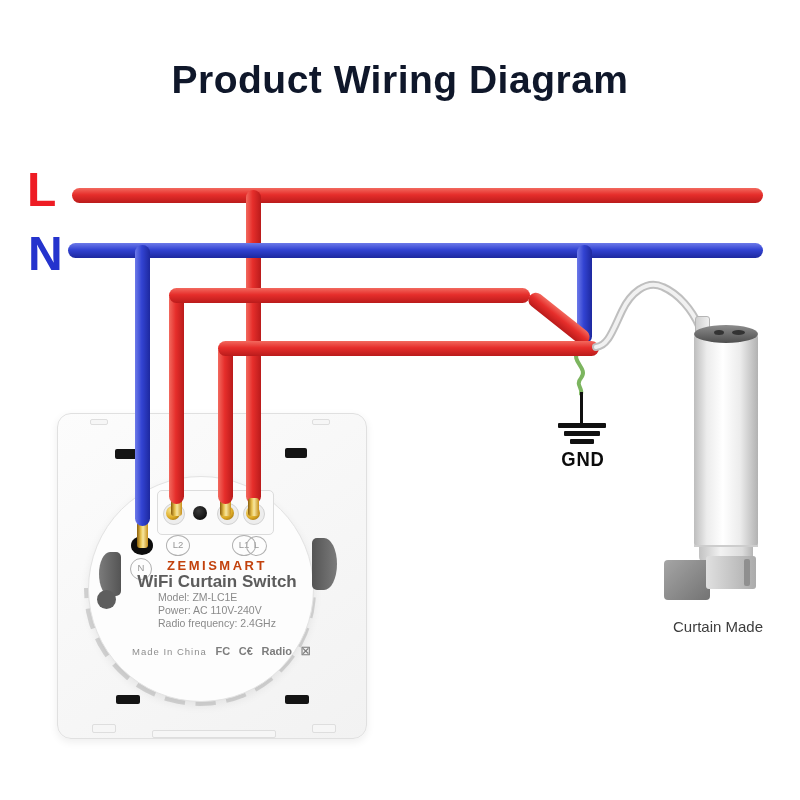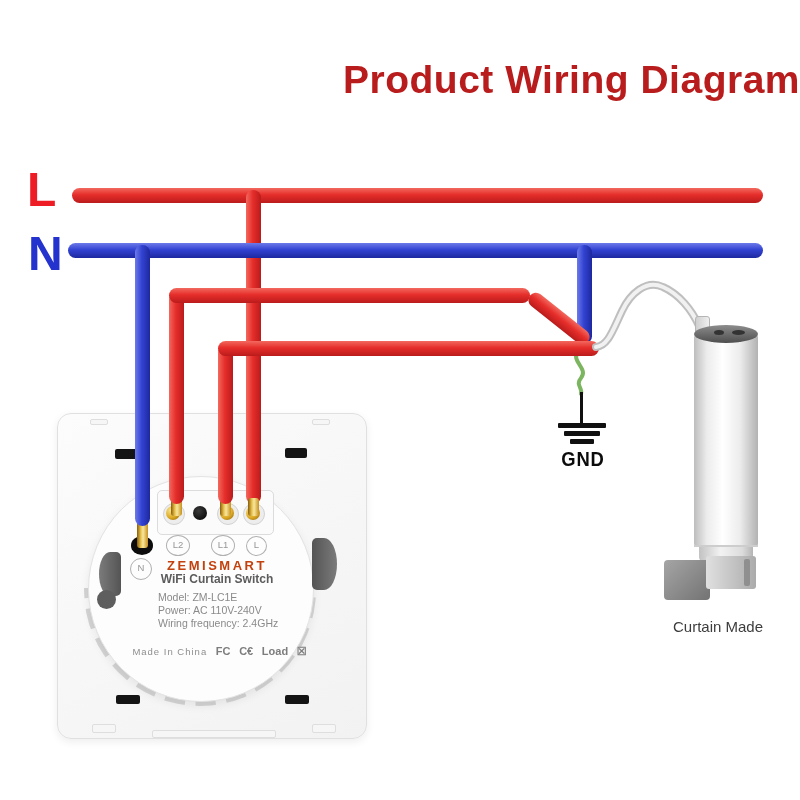--- a/index.html
+++ b/index.html
@@ -1,22 +1,22 @@
 <!DOCTYPE html>
 <html><head>
 <meta charset="utf-8">
 <style>
   html,body{margin:0;padding:0;background:#ffffff;}
   .stage{position:relative;width:800px;height:800px;background:#ffffff;overflow:hidden;
          font-family:"Liberation Sans",sans-serif;}
   .abs{position:absolute;}
 
   
-  .title{left:0;top:58px;width:800px;text-align:right;font-size:39px;font-weight:700;
-         color:#b91c1c;letter-spacing:.5px;z-index:2;}
+  .title{left:0;top:58px;width:800px;text-align:center;font-size:39px;font-weight:700;
+         color:#0f172a;letter-spacing:.5px;z-index:2;}
   .big-label{font-size:48px;font-weight:700;line-height:1;z-index:6;}
   .live-label{left:27px;top:166px;color:#ee1c24;}
   .neutral-label{left:28px;top:230px;color:#2433cd;}
 
   
   .wire{border-radius:8px;}
   .red-h{background:linear-gradient(180deg,#f2695e 0%,#e62e2b 45%,#ba1b1b 100%);}
   .red-v{background:linear-gradient(90deg,#f2695e 0%,#e62e2b 45%,#ba1b1b 100%);}
   .blue-h{background:linear-gradient(180deg,#6d7ae9 0%,#3243d2 45%,#1d289f 100%);}
   .blue-v{background:linear-gradient(90deg,#6d7ae9 0%,#3243d2 45%,#1d289f 100%);}
@@ -38,21 +38,21 @@
           border-radius:5px;z-index:4;}
   .screw-seat{width:20px;height:20px;border-radius:50%;background:#ededed;border:1px solid #d2d2d2;z-index:4;}
   .screw-gold{width:14px;height:14px;border-radius:50%;z-index:5;
         background:radial-gradient(circle at 35% 30%,#f8e48e 0%,#ddab25 55%,#8a5d07 100%);}
   .screw-hole{width:14px;height:14px;border-radius:50%;background:radial-gradient(circle at 40% 35%,#3a3a3a,#000);z-index:5;}
   .n-hole{left:131px;top:536px;width:22px;height:19px;border-radius:50%;background:#0c0c0c;z-index:4;}
   .term-label{border:1px solid #b0b0b0;border-radius:50%;color:#979797;text-align:center;
               font-size:9.5px;z-index:4;background:transparent;}
   .brand{left:132px;top:558px;width:170px;text-align:center;font-size:13px;font-weight:700;
          letter-spacing:2.5px;color:#c2410c;z-index:4;}
-  .prodname{left:132px;top:572px;width:170px;text-align:center;font-size:12px;font-weight:700;
+  .prodname{left:132px;top:572px;width:170px;text-align:center;font-size:17px;font-weight:700;
             color:#5c5c5c;z-index:4;}
   .specs{left:158px;top:591px;width:150px;font-size:10.5px;line-height:12.9px;color:#8a8a8a;z-index:4;}
   .certrow{left:132px;top:645px;width:175px;text-align:center;font-size:9.5px;color:#8e8e8e;
            letter-spacing:1px;z-index:4;white-space:nowrap;}
   .certrow .mark{font-weight:700;color:#7d7d7d;font-size:11px;letter-spacing:0;margin-left:5px;}
   .clip{z-index:4;}
   .clip-l-a{left:99px;top:552px;width:22px;height:44px;background:linear-gradient(90deg,#7b7b7b,#545454);
             border-radius:11px 5px 5px 11px/22px 5px 5px 22px;}
   .clip-l-b{left:97px;top:590px;width:19px;height:19px;border-radius:50%;background:#5e5e5e;}
   .clip-r{left:312px;top:538px;width:25px;height:52px;background:linear-gradient(270deg,#7b7b7b,#545454);
@@ -118,35 +118,35 @@
   <div class="abs screw-seat" style="left:217px;top:503px;"></div>
   <div class="abs screw-seat" style="left:243px;top:503px;"></div>
   <div class="abs screw-gold" style="left:166px;top:506px;"></div>
   <div class="abs screw-hole" style="left:193px;top:506px;"></div>
   <div class="abs screw-gold" style="left:220px;top:506px;"></div>
   <div class="abs screw-gold" style="left:246px;top:506px;"></div>
   <div class="abs n-hole"></div>
 
   <div class="abs term-label" style="left:130px;top:558px;width:20px;height:20px;line-height:18px;">N</div>
   <div class="abs term-label" style="left:166px;top:535px;width:22px;height:19px;line-height:17px;">L2</div>
-  <div class="abs term-label" style="left:211px;top:535px;width:22px;height:19px;line-height:17px;">L1</div>
+  <div class="abs term-label" style="left:232px;top:535px;width:22px;height:19px;line-height:17px;">L1</div>
   <div class="abs term-label" style="left:246px;top:536px;width:19px;height:18px;line-height:16px;">L</div>
 
   <div class="abs brand">ZEMISMART</div>
   <div class="abs prodname">WiFi Curtain Switch</div>
   <div class="abs specs">
     <div>Model:  ZM-LC1E</div>
     <div>Power: AC 110V-240V</div>
-    <div>Wiring frequency: 2.4GHz</div>
+    <div>Radio frequency: 2.4GHz</div>
   </div>
   <div class="abs certrow">
     <span>Made In China</span>
     <span class="mark">FC</span>
     <span class="mark">C€</span>
-    <span class="mark">Load</span>
+    <span class="mark">Radio</span>
     <span class="mark">☒</span>
   </div>
 
   <div class="abs clip clip-l-a"></div>
   <div class="abs clip clip-l-b"></div>
   <div class="abs clip clip-r"></div>
 
   <div class="abs gold-tip" style="left:171px;top:498px;width:11px;height:18px;"></div>
   <div class="abs gold-tip" style="left:220px;top:498px;width:11px;height:18px;"></div>
   <div class="abs gold-tip" style="left:248px;top:498px;width:11px;height:18px;"></div>

